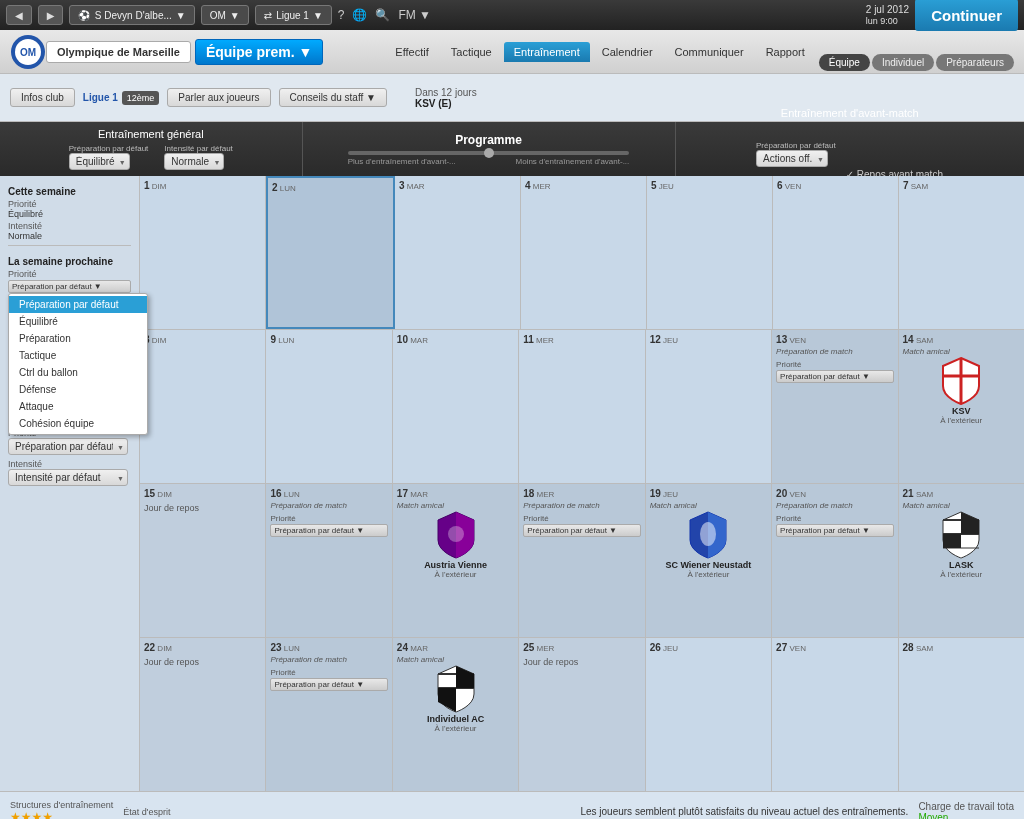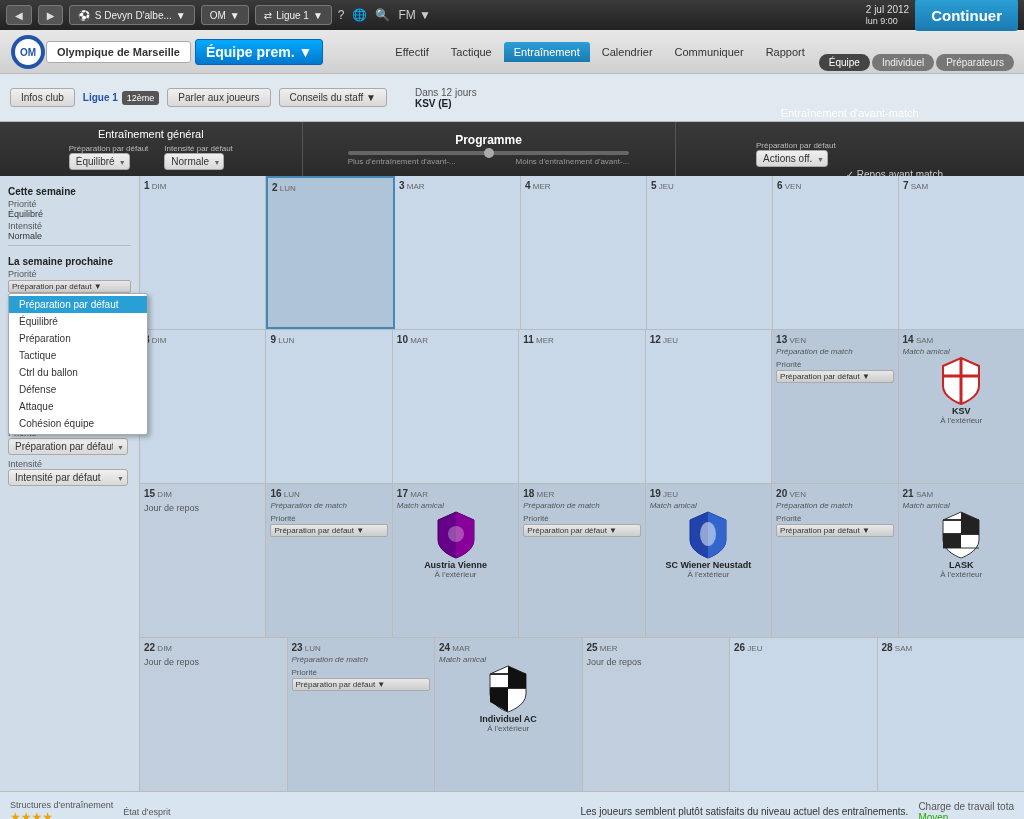--- a/index.html
+++ b/index.html
@@ -788,20 +788,23 @@
         </div>
       </div>
       <div class="cal-cell rest">
         <span class="day-num">25</span><span class="day-name"> MER</span>
         <div class="rest-text">Jour de repos</div>
       </div>
       <div class="cal-cell">
         <span class="day-num">26</span><span class="day-name"> JEU</span>
       </div>
       <div class="cal-cell">
+        <span class="day-num">27</span><span class="day-name"> VEN</span>
+      </div>
+      <div class="cal-cell">
         <span class="day-num">28</span><span class="day-name"> SAM</span>
       </div>
     </div>
   </div>
 </div>
 
 <div class="bottom-bar">
   <div>
     <div style="font-size:9px;color:#555;">Structures d'entraînement</div>
     <div class="stars">★★★★</div>

